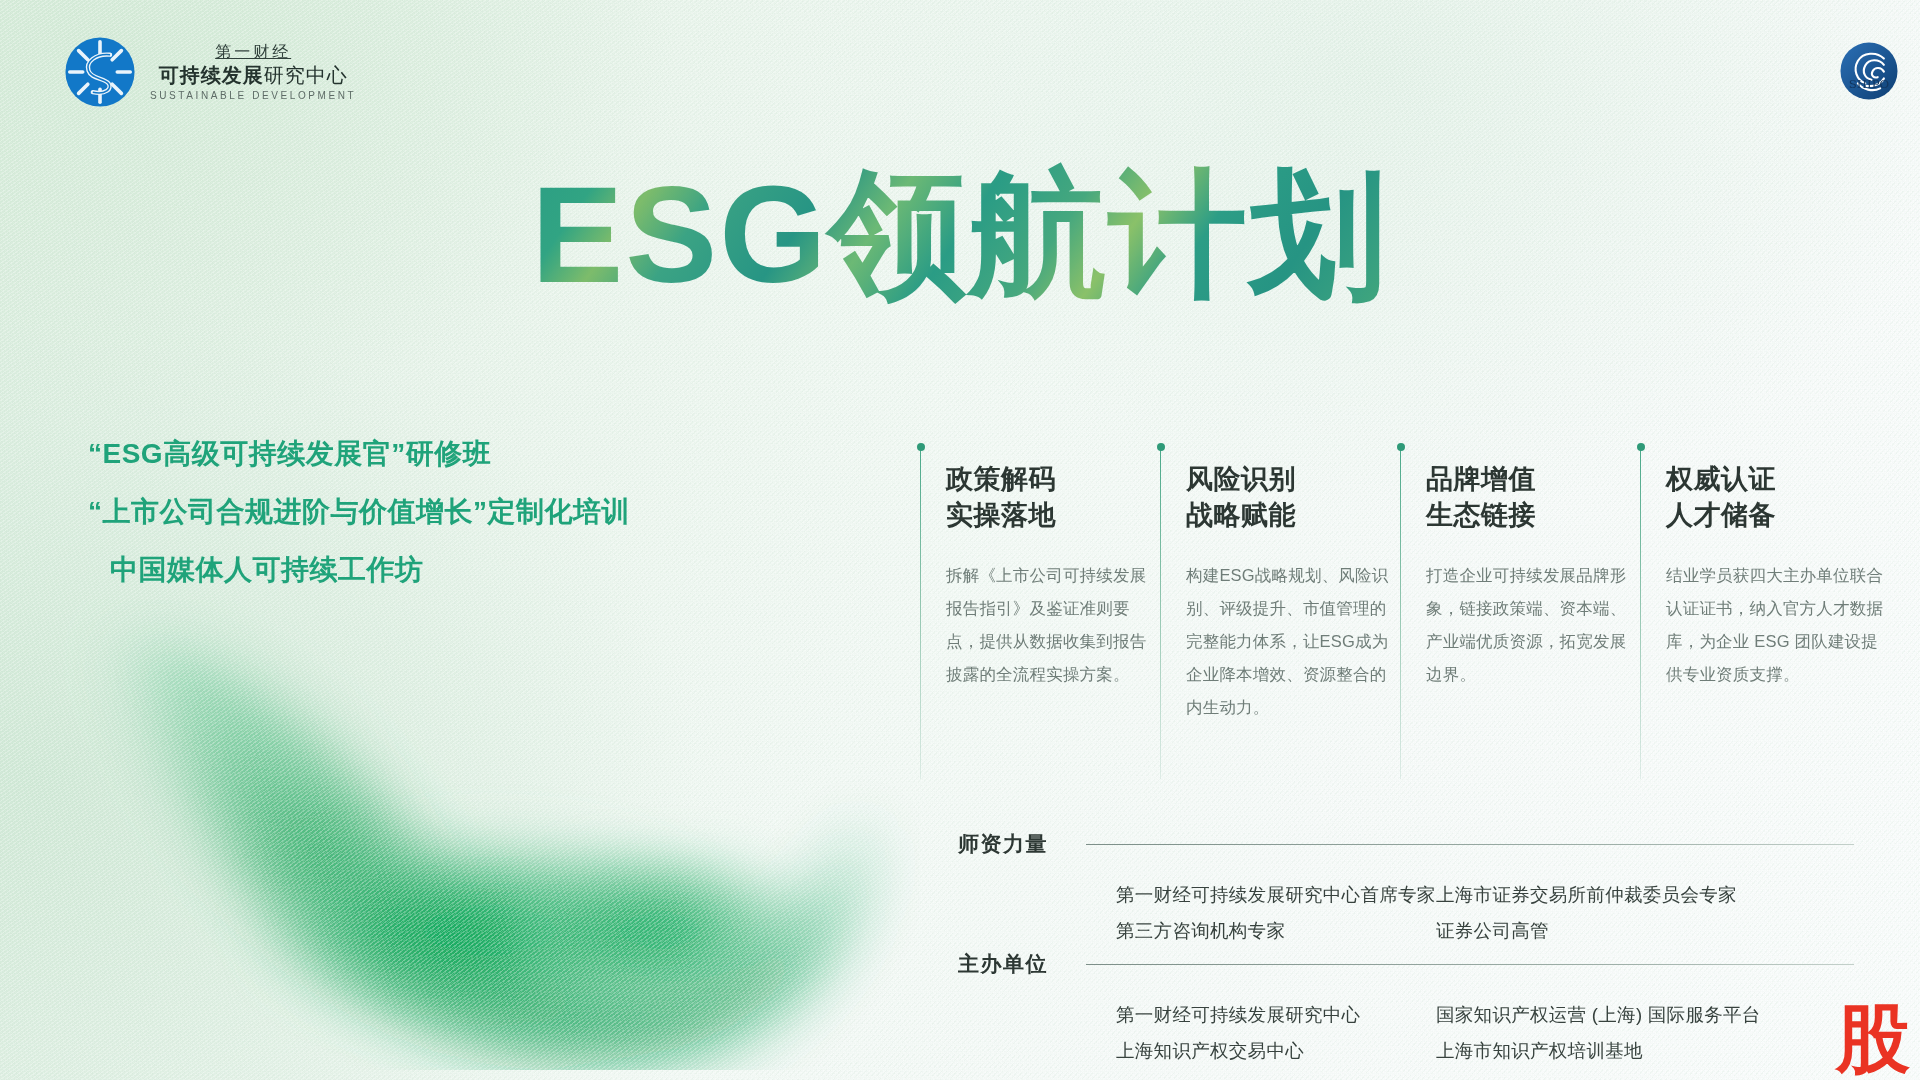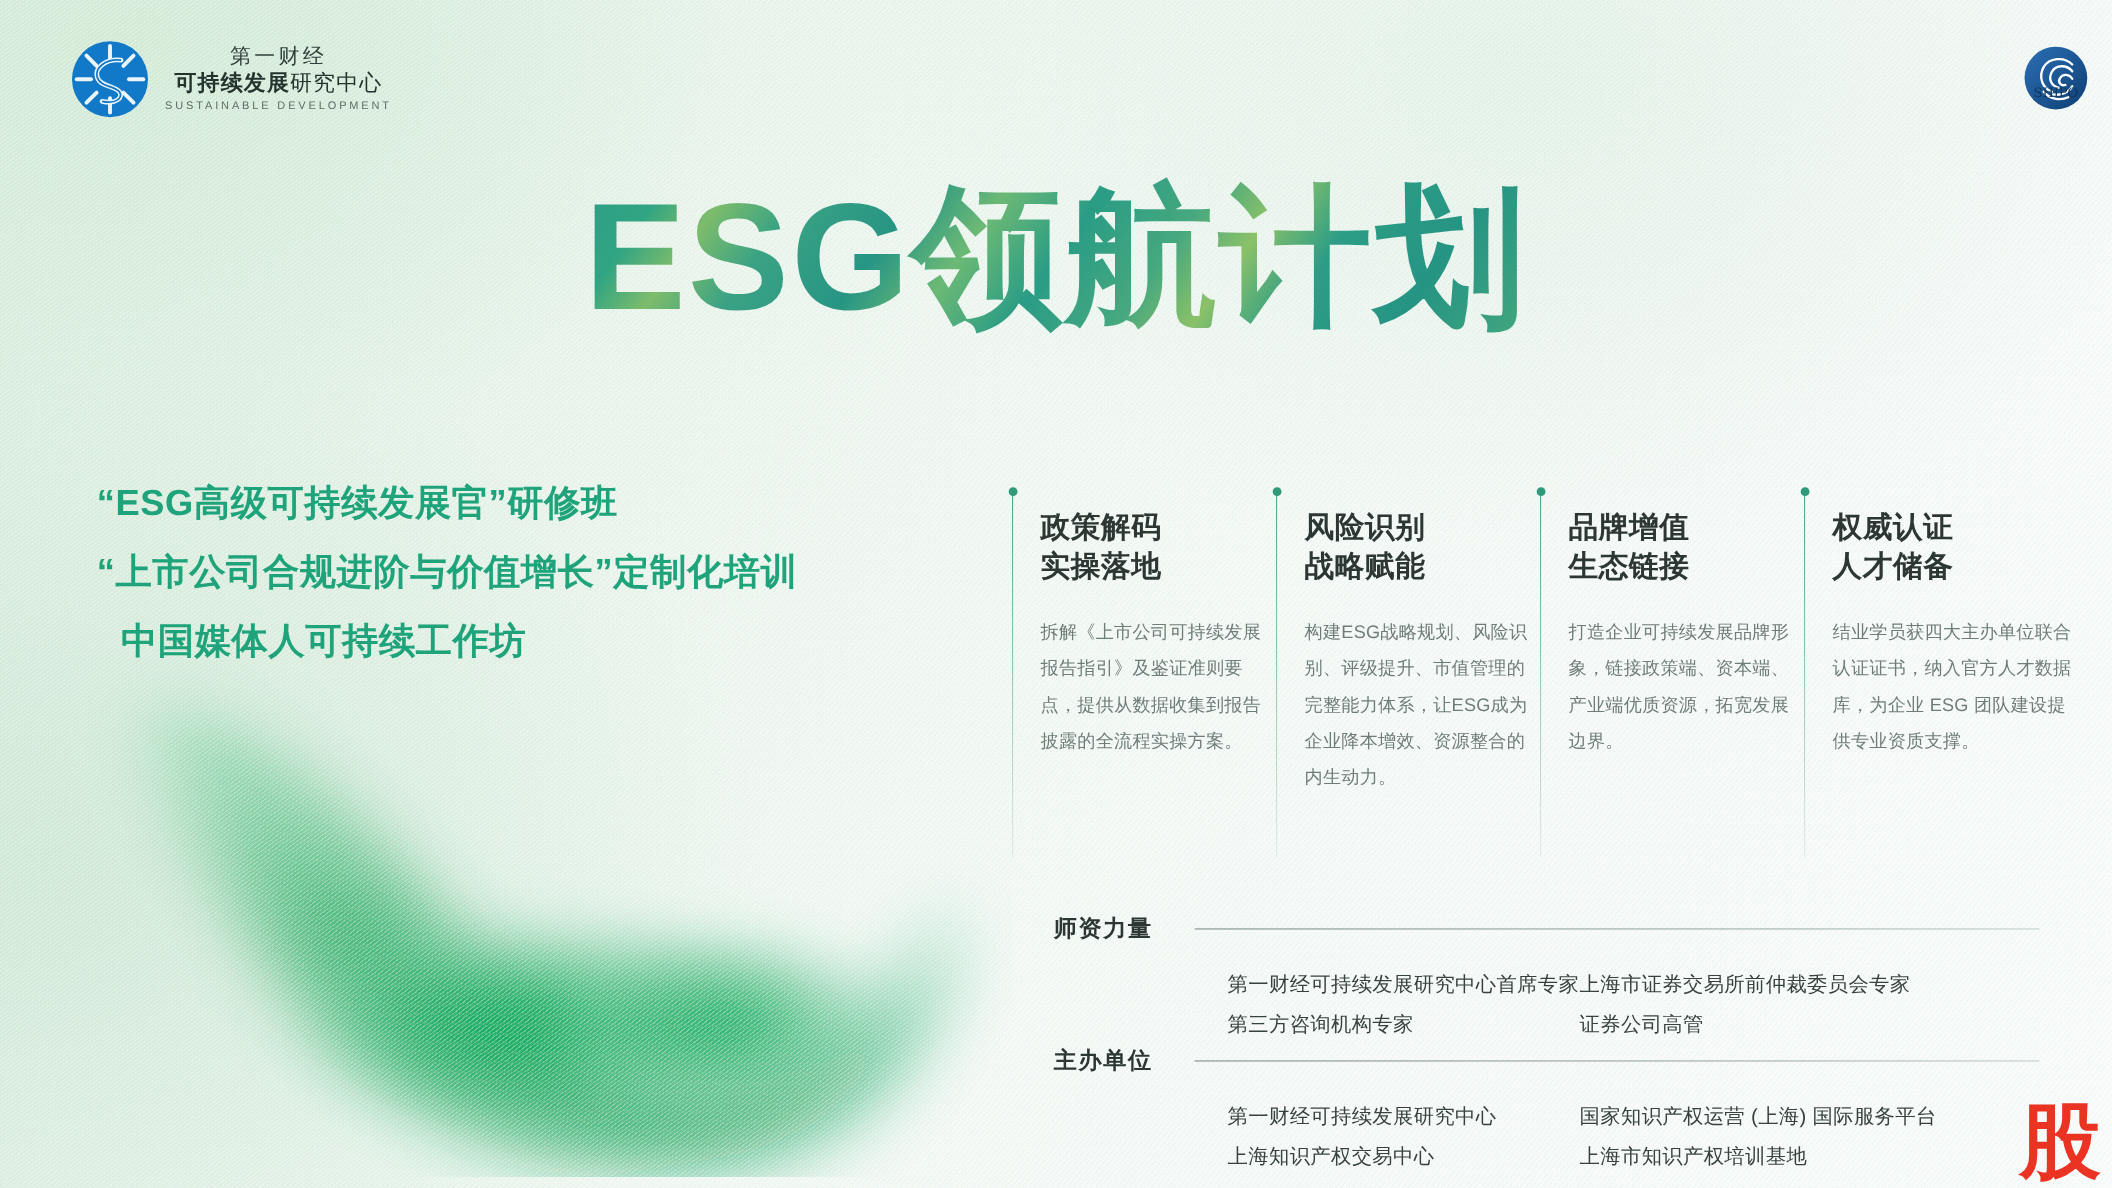--- a/index.html
+++ b/index.html
@@ -32,21 +32,21 @@
   }
 
   
   #swoosh{position:absolute;left:20px;top:600px;width:900px;height:470px;pointer-events:none;}
 
   
   .hdr{position:absolute;display:flex;align-items:center;}
   #logo-left{left:64px;top:36px;gap:14px;}
   .aperture{width:72px;height:72px;flex:0 0 72px;}
   .cbn-text{display:flex;flex-direction:column;align-items:center;line-height:1;}
-  .cbn-1{font-size:19px;color:#2f3f3a;letter-spacing:3px;margin-bottom:5px;}
+  .cbn-1{font-size:16px;color:#2f3f3a;letter-spacing:3px;margin-bottom:5px;text-decoration:underline;}
   .cbn-2{font-size:20px;color:#24332e;letter-spacing:1px;white-space:nowrap;}
   .cbn-2 b{font-weight:700;}
   .cbn-2 span{font-weight:400;}
   .cbn-3{font-size:10px;color:#5d6b66;letter-spacing:2.6px;margin-top:6px;}
 
   #logo-right{right:20px;top:40px;gap:10px;}
   .fp{width:62px;height:62px;flex:0 0 62px;position:relative;}
   .ship-txt{display:flex;flex-direction:column;line-height:1.05;}
   .ship-cn{font-size:25px;font-weight:700;color:#13253f;letter-spacing:.5px;white-space:nowrap;}
   .ship-en{font-size:9.4px;font-weight:700;color:#1b2e4a;letter-spacing:.08px;white-space:nowrap;margin-top:4px;}
@@ -60,21 +60,21 @@
       linear-gradient(125deg,#2f9c84 0%,#35a383 9%,#7fbb6e 15%,#3fa284 22%,#2b9484 33%,
       #6fb877 41%,#2e9b85 50%,#4aa77f 60%,#8cc06c 67%,#309c86 75%,#2a9383 86%,#49a87e 100%);
     -webkit-background-clip:text;background-clip:text;color:transparent;
     -webkit-text-fill-color:transparent;
     filter:saturate(1.05);
   }
 
   
   #programs{position:absolute;left:88px;top:440px;width:800px;}
   .prog{
-    font-size:33px;font-weight:700;color:#1fa37a;line-height:1;
+    font-size:28px;font-weight:700;color:#1fa37a;line-height:1;
     margin-bottom:30px;white-space:nowrap;letter-spacing:.5px;
   }
   .prog.indent{padding-left:22px;}
 
   
   #features{position:absolute;left:920px;top:443px;display:flex;}
   .feat{position:relative;padding-left:26px;box-sizing:border-box;}
   .feat .rule{
     position:absolute;left:0;top:6px;width:1px;height:330px;
     background:linear-gradient(180deg,#4aa98a 0%,#8fc4ae 45%,rgba(160,200,185,.25) 100%);

